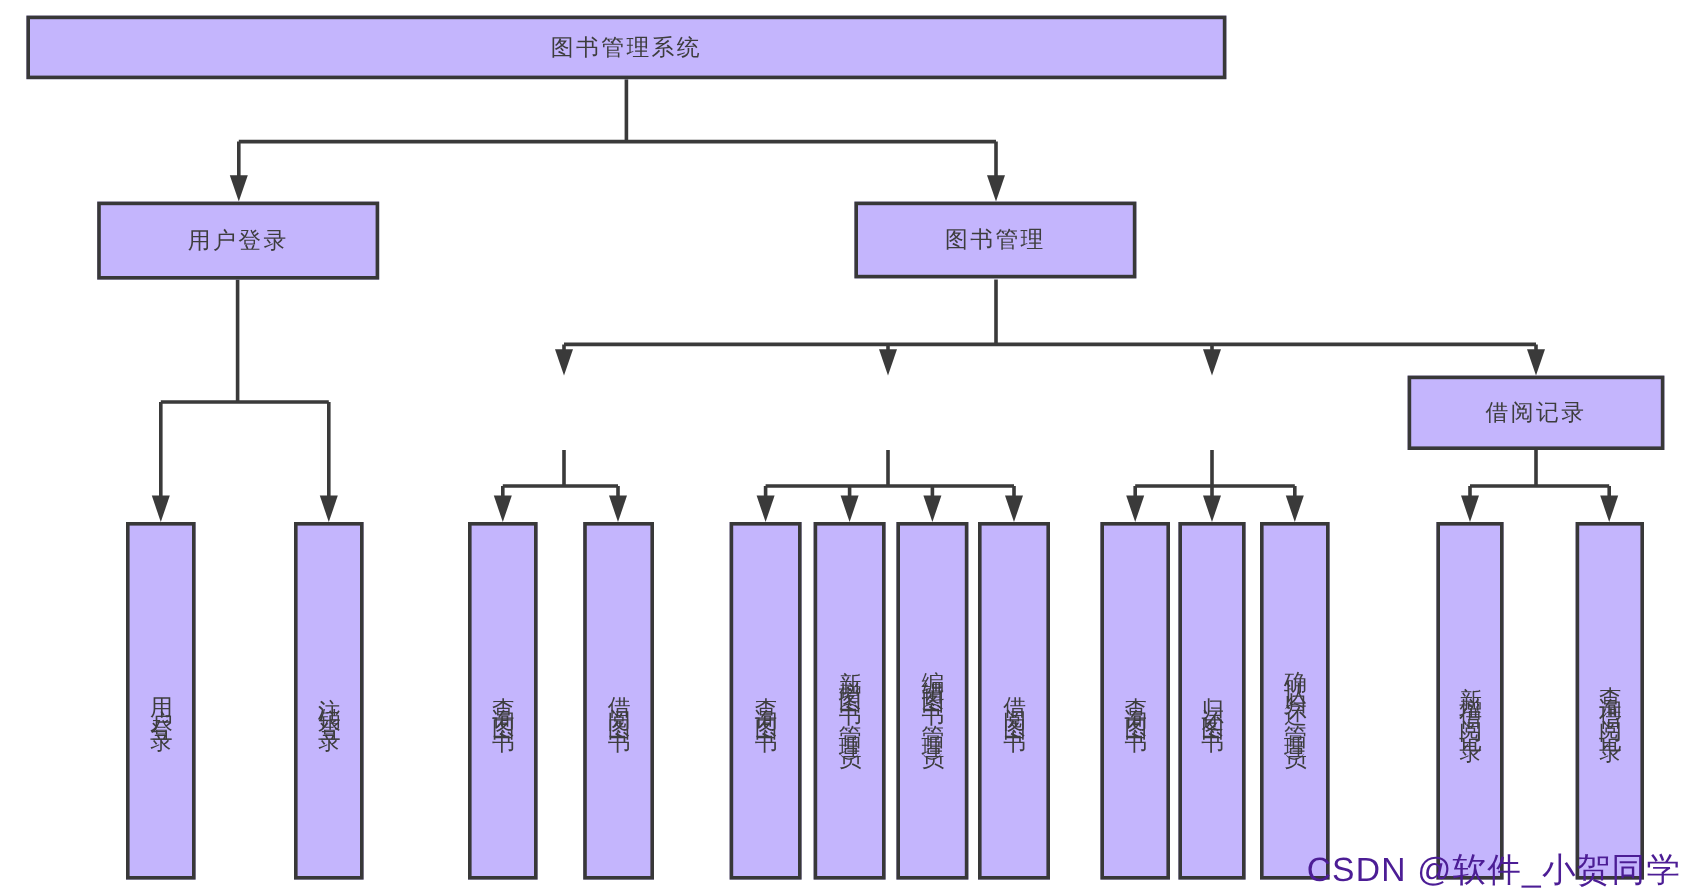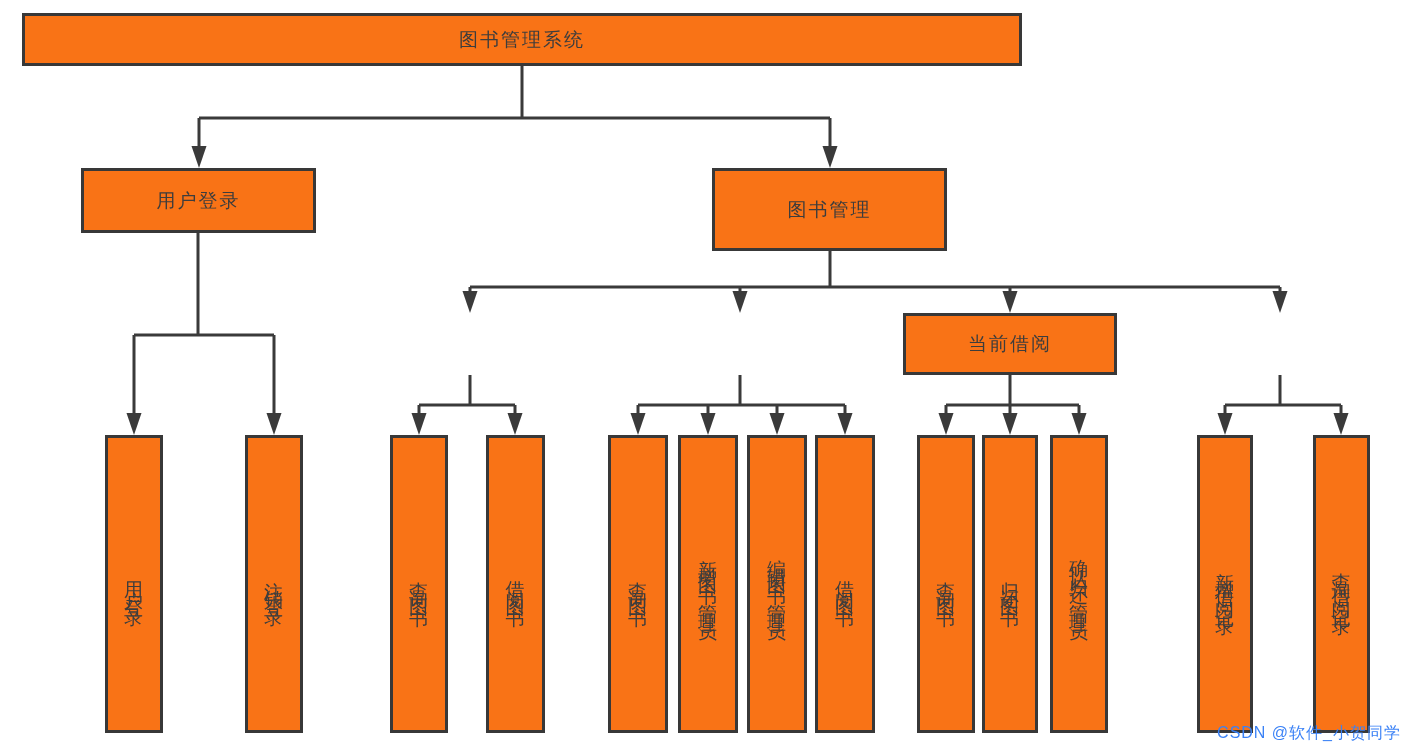--- a/index.html
+++ b/index.html
@@ -4,32 +4,32 @@
 <style>
   html,body{margin:0;padding:0;background:#ffffff;}
   .stage{
     position:relative;width:1405px;height:747px;background:#ffffff;overflow:hidden;
     font-family:"Liberation Sans","DejaVu Sans",sans-serif;color:#3d3d3d;
   }
   .wires{position:absolute;left:0;top:0;width:1405px;height:747px;}
   .wires path{stroke:#3a3a3a;stroke-width:3;fill:none;}
   .wires polygon{fill:#3a3a3a;stroke:none;}
   .box{
-    position:absolute;box-sizing:border-box;background:#f97316;
+    position:absolute;box-sizing:border-box;background:#c4b5fd;
     border:3px solid #383838;display:flex;align-items:center;justify-content:center;
   }
   .hlabel{font-size:19px;letter-spacing:2px;color:#3d3d3d;white-space:nowrap;}
   .leaf .vlabel{
     writing-mode:vertical-rl;text-orientation:mixed;
     font-size:19px;letter-spacing:9px;line-height:1;color:#3d3d3d;
     max-height:286px;
   }
   .watermark{
     position:absolute;right:4px;bottom:3px;z-index:5;
-    font-size:16px;color:#3b82f6;letter-spacing:1px;white-space:nowrap;
+    font-size:28px;color:#4c1d95;letter-spacing:1px;white-space:nowrap;
   }
 </style>
 </head>
 <body>
 
 <div class="stage">
 
   <svg class="wires" viewBox="0 0 1405 747" xmlns="http://www.w3.org/2000/svg">
 
     <path d="M522 66 V118 M199 118 H830 M199 118 V150 M830 118 V150"></path>
@@ -66,26 +66,26 @@
     <polygon points="1333.5,413 1348.5,413 1341,435"></polygon>
   </svg>
 
   <div class="box" style="left:22px;top:13px;width:1000px;height:53px">
     <span class="hlabel">图书管理系统</span>
   </div>
 
   <div class="box" style="left:81px;top:168px;width:235px;height:65px">
     <span class="hlabel">用户登录</span>
   </div>
-  <div class="box" style="left:712px;top:168px;width:235px;height:83px">
+  <div class="box" style="left:712px;top:168px;width:235px;height:64px">
     <span class="hlabel">图书管理</span>
   </div>
 
-  <div class="box" style="left:903px;top:313px;width:214px;height:62px">
-    <span class="hlabel">当前借阅</span>
+  <div class="box" style="left:1173px;top:313px;width:214px;height:62px">
+    <span class="hlabel">借阅记录</span>
   </div>
 
   <div class="box leaf" style="left:105px;top:435px;width:58px;height:298px">
     <span class="vlabel">用户登录</span>
   </div>
   <div class="box leaf" style="left:245px;top:435px;width:58px;height:298px">
     <span class="vlabel">注销登录</span>
   </div>
 
   <div class="box leaf" style="left:390px;top:435px;width:58px;height:298px">

